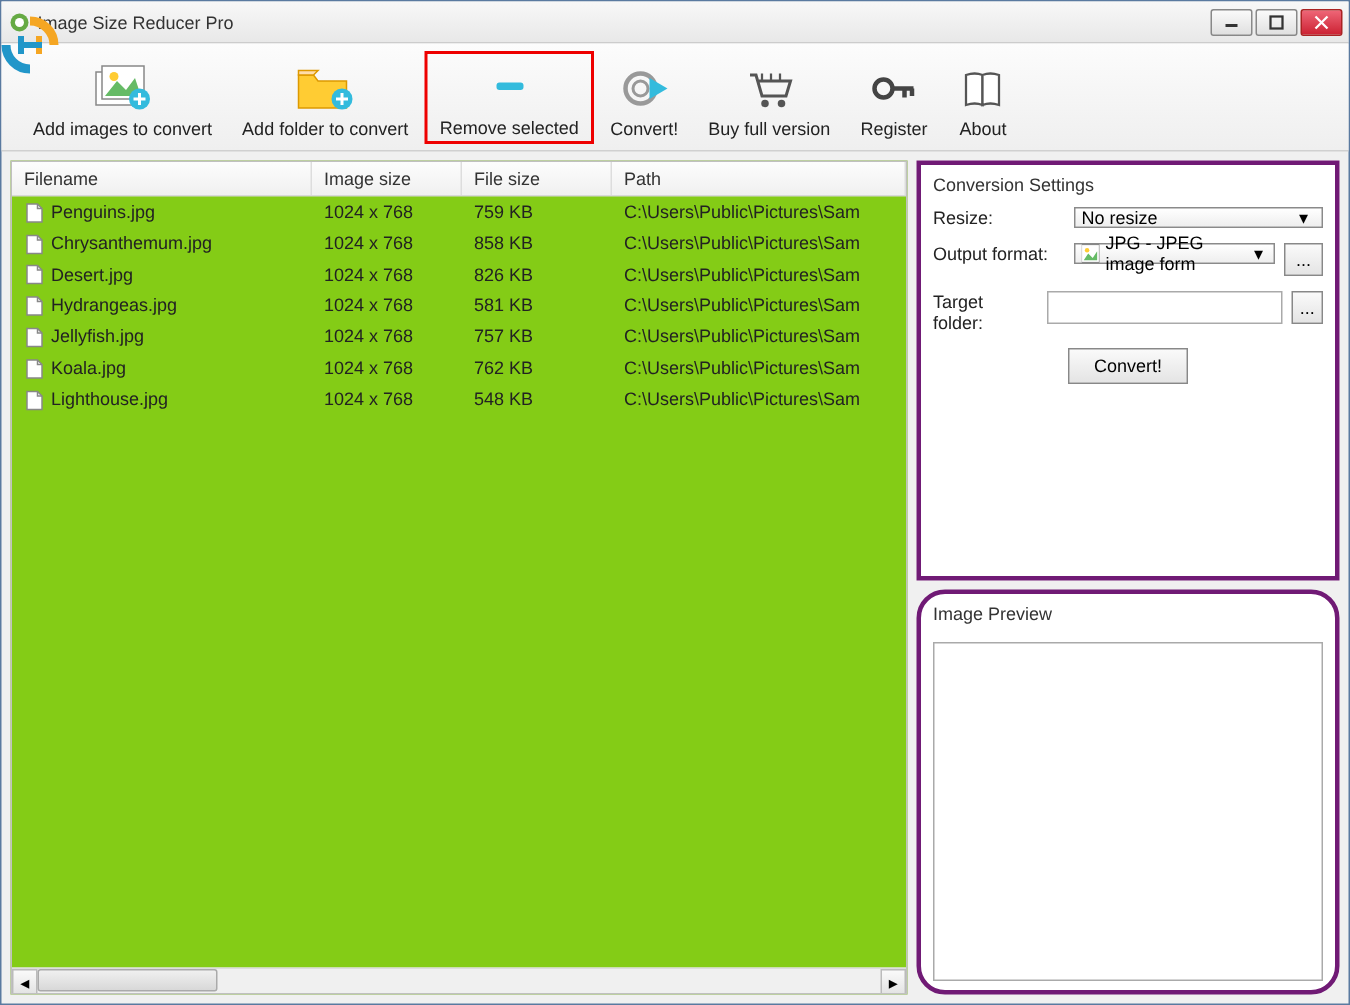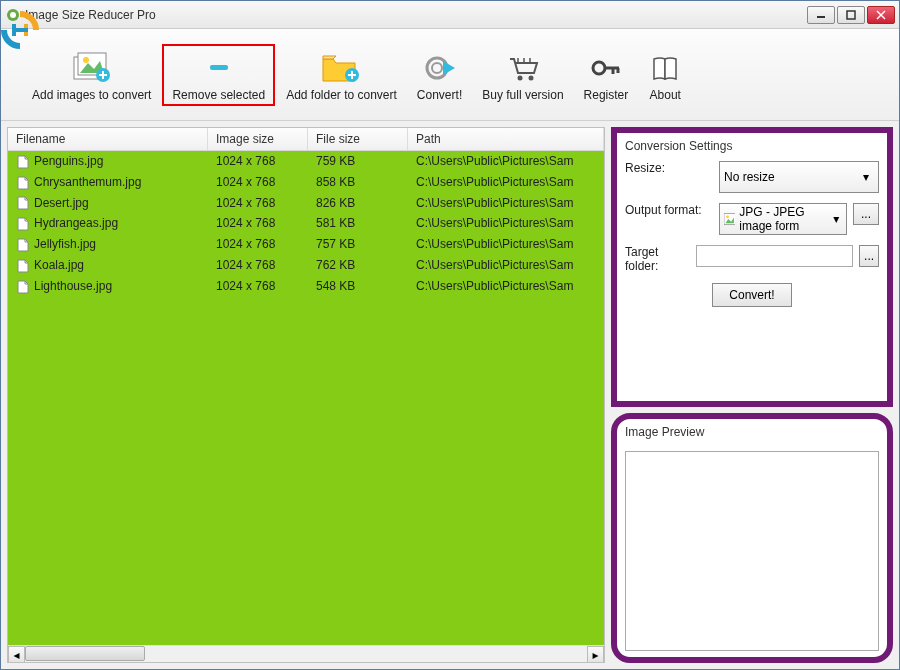--- a/index.html
+++ b/index.html
@@ -13,21 +13,21 @@
 
 .window { width: 900px; height: 670px; border: 1px solid #5a7aa0; background: #f0f0f0; display: flex; flex-direction: column; }
 .titlebar { height: 28px; background: linear-gradient(#f8f8f8, #e8e8e8); border-bottom: 1px solid #ccc; display: flex; align-items: center; padding: 0 4px; }
 .title-icon { width: 16px; height: 16px; margin-right: 4px; }
 .title-text { flex: 1; color: #333; }
 .win-controls { display: flex; gap: 2px; }
 .win-btn { width: 28px; height: 18px; border: 1px solid #888; background: linear-gradient(#fafafa,#e0e0e0); border-radius: 2px; display: flex; align-items: center; justify-content: center; font-size: 11px; }
 .win-btn.close { background: linear-gradient(#e67,#c23); color: #fff; border-color: #a22; }
 
 
-.toolbar { height: 92px; background: linear-gradient(#fcfcfc,#efefef); border-bottom: 1px solid #d0d0d0; display: flex; align-items: center; padding: 4px 22px; gap: 2px; }
+.toolbar { height: 72px; background: linear-gradient(#fcfcfc,#efefef); border-bottom: 1px solid #d0d0d0; display: flex; align-items: flex-end; padding: 4px 12px; gap: 2px; }
 .tool-btn { display: flex; flex-direction: column; align-items: center; justify-content: flex-end; padding: 4px 8px 2px; cursor: pointer; border: 1px solid transparent; }
 .tool-btn.highlight { border: 2px solid #e00; }
 .tool-icon { height: 36px; display: flex; align-items: center; justify-content: center; }
 .tool-label { color: #222; margin-top: 2px; white-space: nowrap; }
 
 
 .main { flex: 1; display: flex; padding: 6px; gap: 6px; overflow: hidden; }
 .left-pane { flex: 1; border: 1px solid #c0c0c0; background: #84cc16; display: flex; flex-direction: column; overflow: hidden; }
 .right-pane { width: 282px; display: flex; flex-direction: column; gap: 6px; }
 
@@ -41,25 +41,25 @@
 .list-body { flex: 1; overflow: hidden; }
 .row { display: flex; padding: 3px 0; }
 .row .cell { padding: 0 8px; color: #222; white-space: nowrap; overflow: hidden; }
 .file-icon { width: 14px; height: 14px; display: inline-block; vertical-align: middle; margin-right: 4px; }
 .scrollbar-h { height: 17px; border-top: 1px solid #ddd; background: #f0f0f0; position: relative; display:flex; }
 .sb-btn { width: 17px; height: 17px; background: linear-gradient(#fafafa,#e4e4e4); border:1px solid #bbb; display:flex; align-items:center; justify-content:center; }
 .sb-track { flex:1; position:relative; }
 .sb-thumb { position:absolute; left:0; top:0; height:15px; width:120px; background: linear-gradient(#f0f0f0,#d8d8d8); border:1px solid #aaa; border-radius:2px; }
 
 
-.group { border: 6px solid #701a75; background: #fff; padding: 6px 8px; }
+.group { border: 3px solid #701a75; background: #fff; padding: 6px 8px; }
 .group-title { color: #333; margin-bottom: 8px; }
 .form-row { display: flex; margin-bottom: 10px; gap: 6px; }
 .form-label { width: 88px; color: #222; }
-.select { flex: 1; height: 32px; border: 1px solid #8a8a8a; background: linear-gradient(#fff,#eee); display: flex; align-items: center; padding: 0 4px; justify-content: space-between; }
+.select { flex: 1; height: 14px; border: 1px solid #8a8a8a; background: linear-gradient(#fff,#eee); display: flex; align-items: center; padding: 0 4px; justify-content: space-between; }
 .select .arrow { width: 16px; text-align: center; }
 .input { flex: 1; height: 22px; border: 1px solid #aaa; background: #fff; }
 .browse-btn { width: 26px; height: 22px; border: 1px solid #888; background: linear-gradient(#fafafa,#e4e4e4); display: flex; align-items: center; justify-content: center; }
 .convert-btn { padding: 4px 16px; border: 1px solid #888; background: linear-gradient(#fafafa,#e4e4e4); margin: 4px auto 0; display: block; }
 .format-icon { width: 16px; height: 16px; margin-right: 4px; }
 
 .preview-group { flex: 1; display: flex; flex-direction: column; border-radius: 19px; }
 .preview-box { flex: 1; border: 1px solid #aaa; background: #fff; margin-top: 4px; }
 </style>
 </head>
@@ -110,39 +110,39 @@
             <rect x="6" y="2" width="28" height="22" fill="#fff" stroke="#888"></rect>
             <circle cx="14" cy="9" r="3" fill="#fc3"></circle>
             <path d="M8 22 L16 12 L22 18 L28 10 L32 22 Z" fill="#6b6"></path>
             <circle cx="31" cy="24" r="7" fill="#3bd"></circle>
             <line x1="31" y1="20" x2="31" y2="28" stroke="#fff" stroke-width="2"></line>
             <line x1="27" y1="24" x2="35" y2="24" stroke="#fff" stroke-width="2"></line>
           </svg>
       </span>
       <span class="tool-label">Add images to convert</span>
     </div>
-    <div class="tool-btn highlight">
-      <span class="tool-icon">
-        <svg width="30" height="34">
-            <rect x="6" y="14" width="18" height="5" rx="2" fill="#3bd"></rect>
-          </svg>
-      </span>
-      <span class="tool-label">Remove selected</span>
-    </div>
     <div class="tool-btn">
       <span class="tool-icon">
         <svg width="40" height="34">
             <path d="M2 8 L12 8 L15 12 L34 12 L34 30 L2 30 Z" fill="#fc3" stroke="#d90"></path>
             <path d="M2 8 L12 8 L15 5 L2 5 Z" fill="#fda" stroke="#d90"></path>
             <circle cx="31" cy="24" r="7" fill="#3bd"></circle>
             <line x1="31" y1="20" x2="31" y2="28" stroke="#fff" stroke-width="2"></line>
             <line x1="27" y1="24" x2="35" y2="24" stroke="#fff" stroke-width="2"></line>
           </svg>
       </span>
       <span class="tool-label">Add folder to convert</span>
+    </div>
+    <div class="tool-btn highlight">
+      <span class="tool-icon">
+        <svg width="30" height="34">
+            <rect x="6" y="14" width="18" height="5" rx="2" fill="#3bd"></rect>
+          </svg>
+      </span>
+      <span class="tool-label">Remove selected</span>
     </div>
     <div class="tool-btn">
       <span class="tool-icon">
         <svg width="34" height="34">
             <circle cx="14" cy="17" r="10" fill="none" stroke="#999" stroke-width="3"></circle>
             <circle cx="14" cy="17" r="5" fill="none" stroke="#999" stroke-width="2"></circle>
             <path d="M20 10 L32 17 L20 24 Z" fill="#3bd"></path>
           </svg>
       </span>
       <span class="tool-label">Convert!</span>

